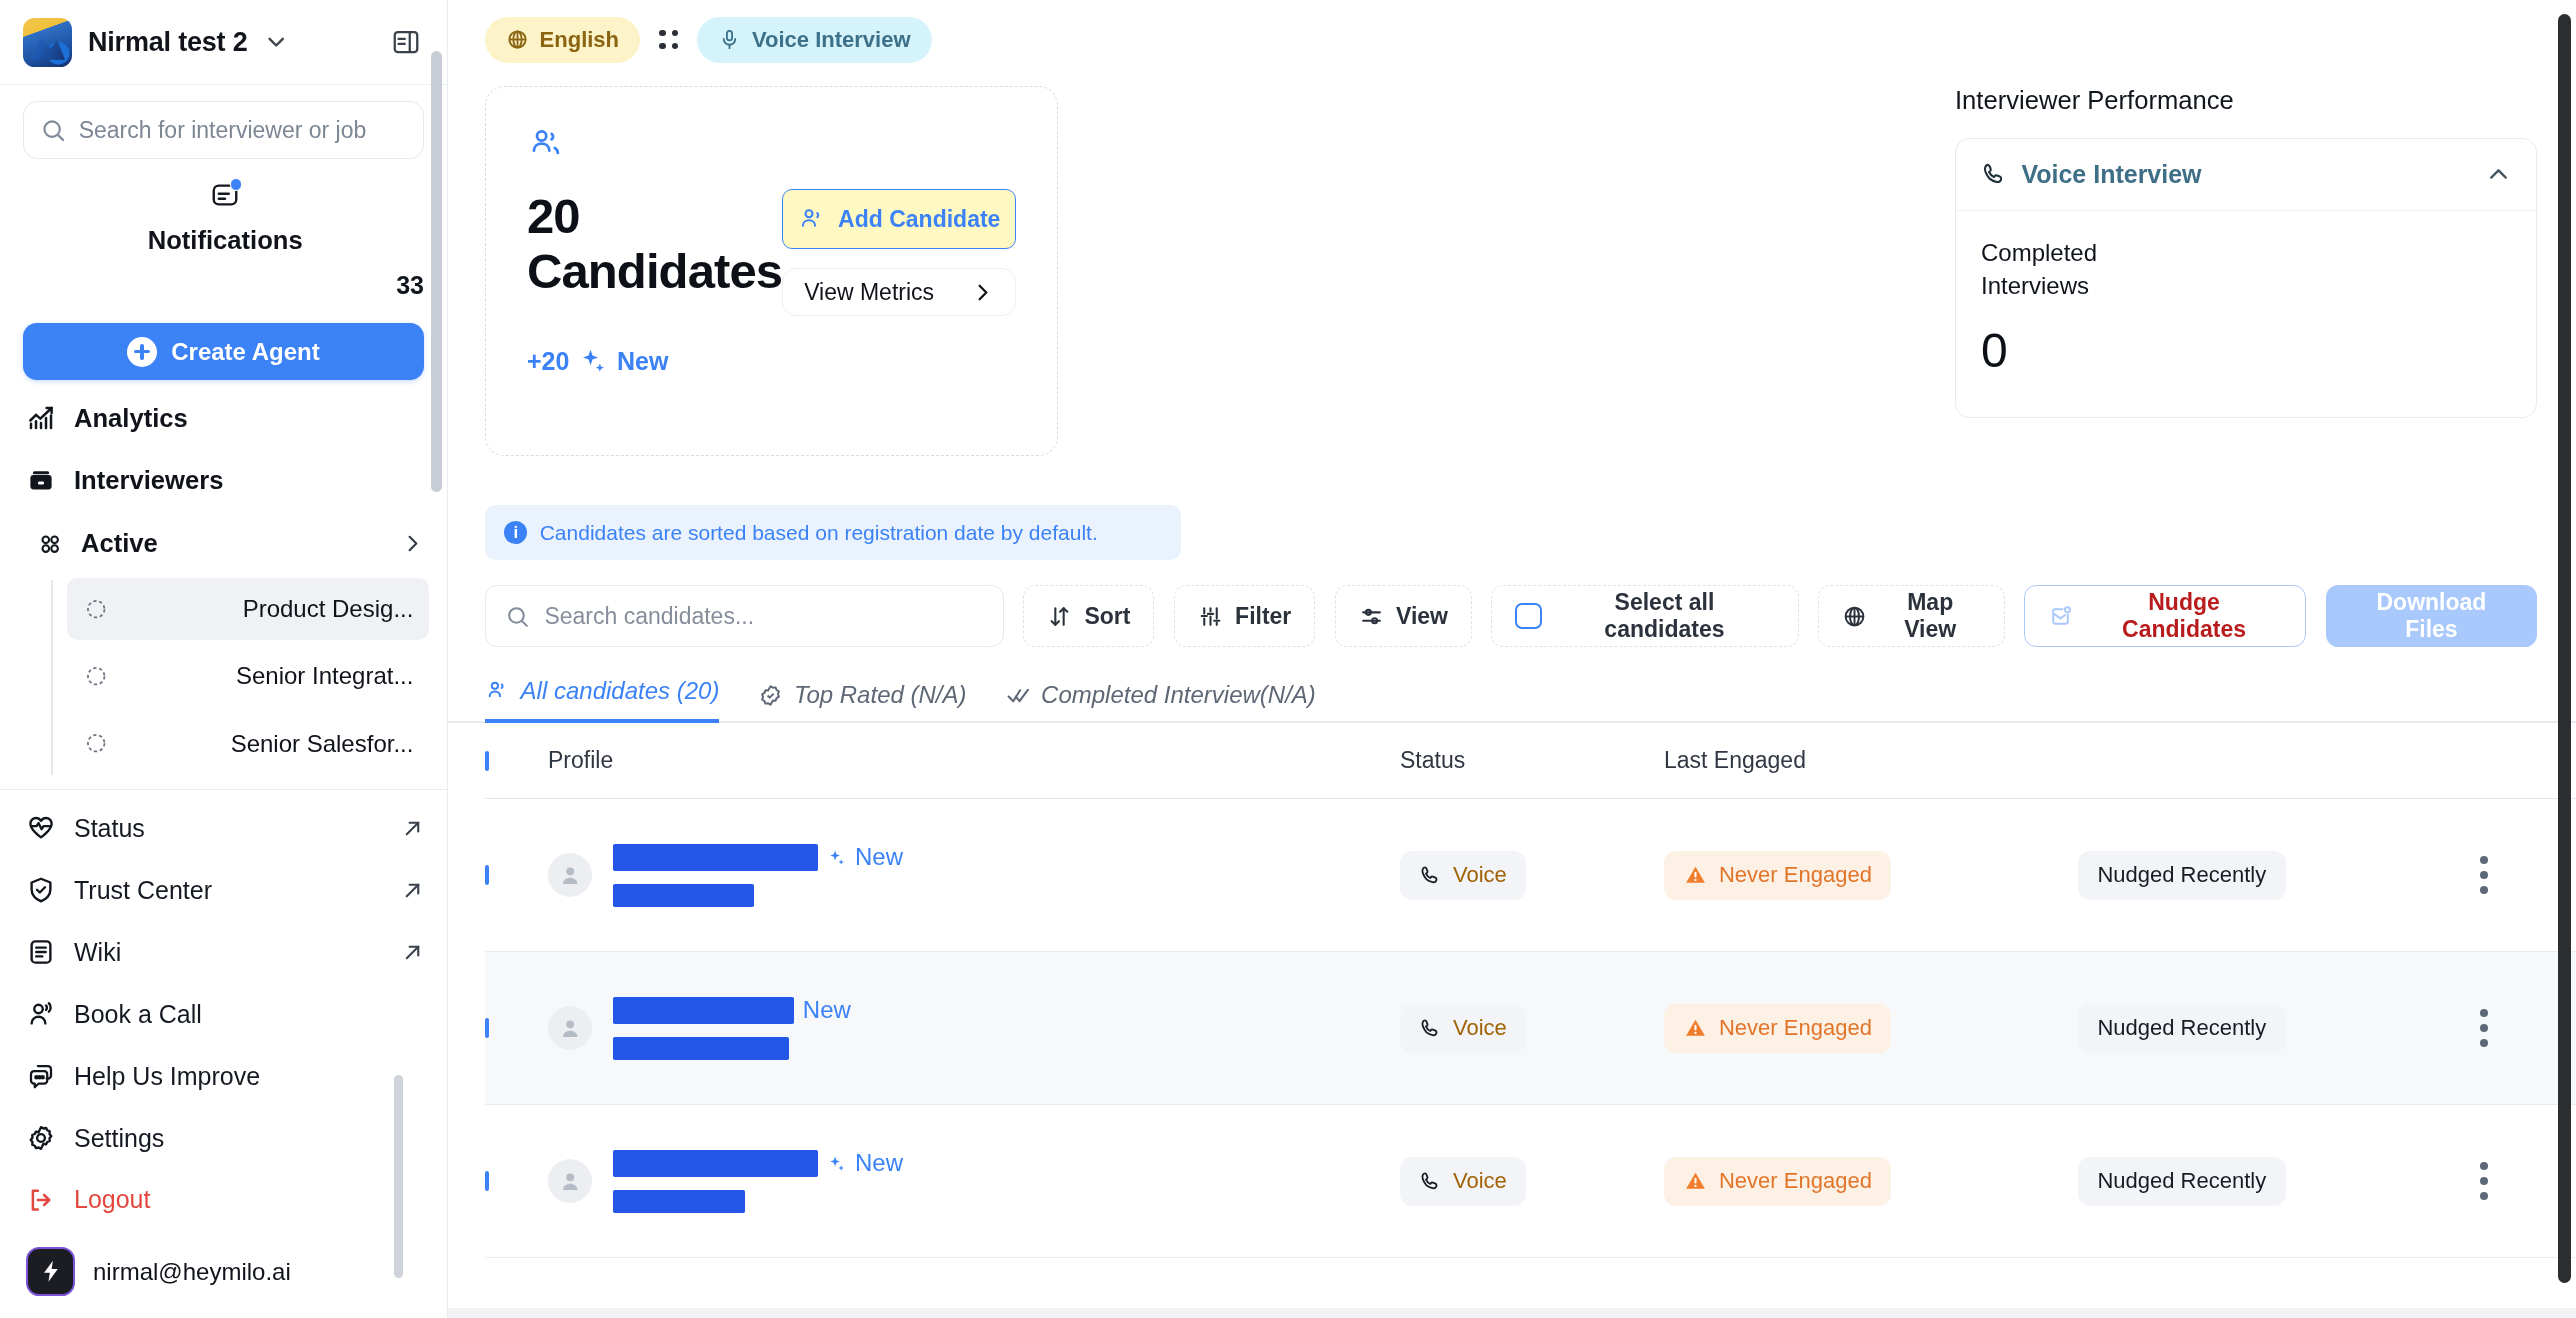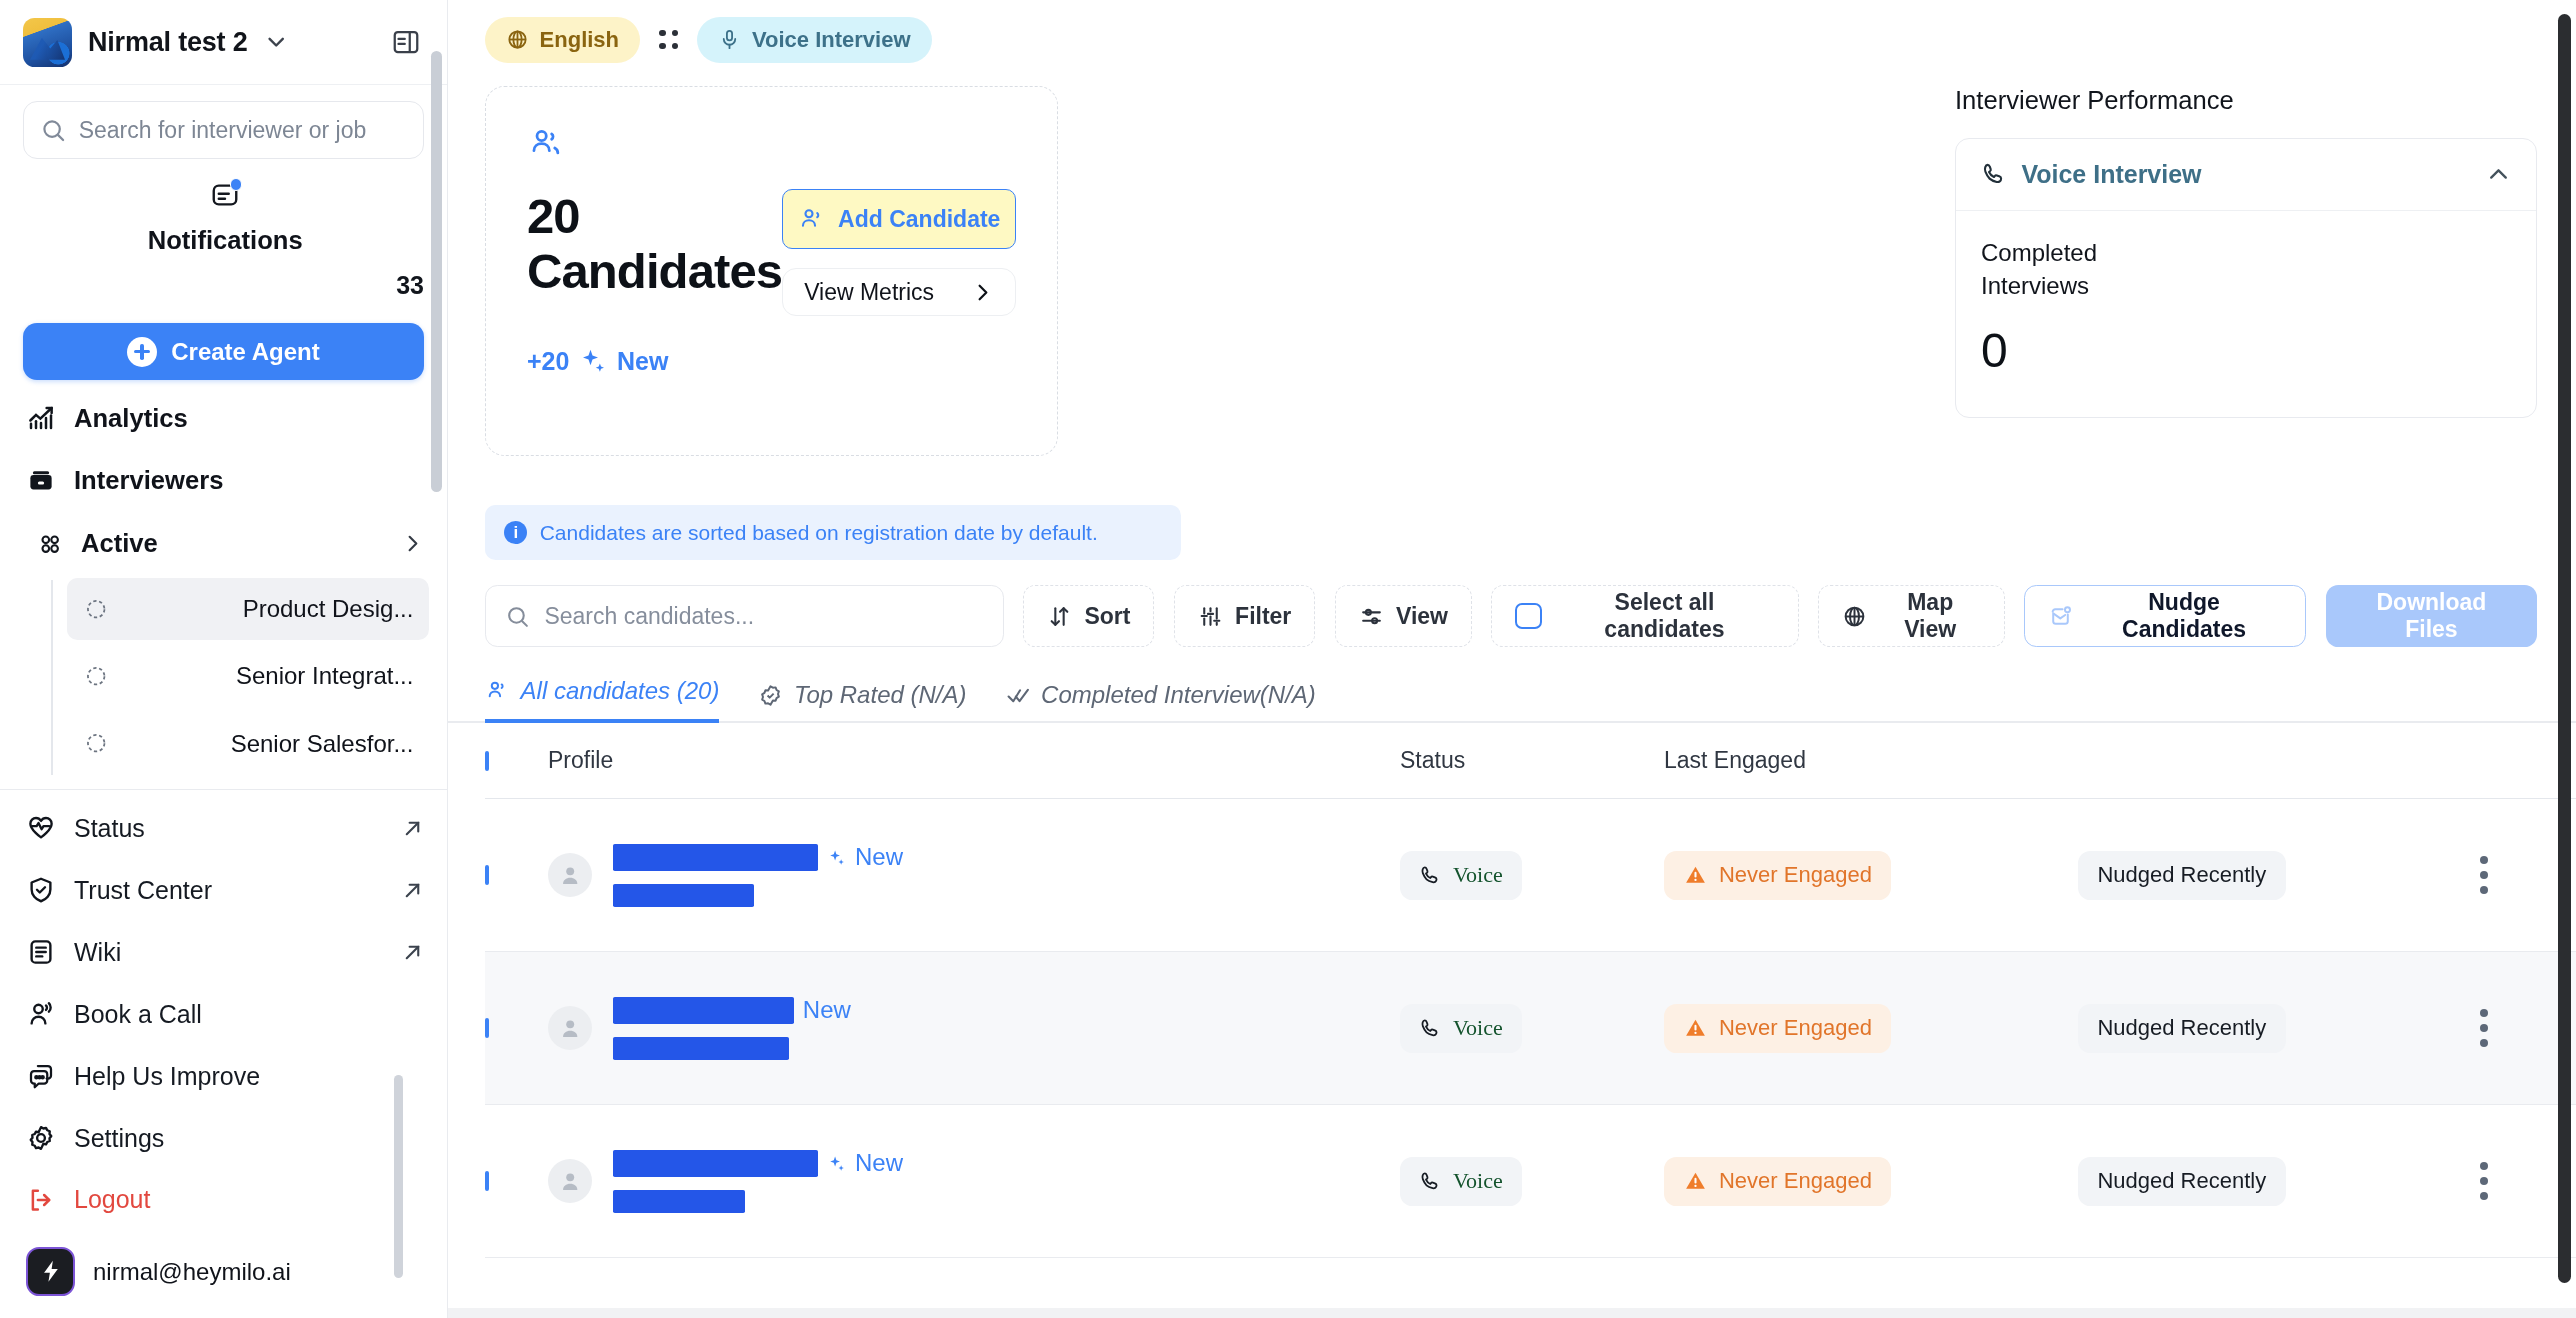--- a/index.html
+++ b/index.html
@@ -213,21 +213,21 @@
 
   .tb-btn {
     height: 62px; border: 1.8px dashed #dfe2e8; border-radius: 12.3px; background:#fff;
     display:flex;align-items:center;gap:12.3px;padding:0 23px;
     font-size:23px;font-weight:600;color:#2c323c;font-family:inherit;cursor:pointer;
   }
   .tb-btn svg{width:25px;height:25px;color:#2c323c;flex:0 0 auto;}
   .tb-btn .cbox{width:26.4px;height:26.4px;border:2.2px solid #3b82f6;border-radius:7px;flex:0 0 auto;}
   .tb-btn.map{border-style:dashed;}
   .tb-btn.nudge{
-    border:1.8px solid #a9c8fb; border-style:solid; color:#0f172a; background:#fff; margin-left:auto;
+    border:1.8px solid #a9c8fb; border-style:solid; color:#b91c1c; background:#fff; margin-left:auto;
   }
   .tb-btn.nudge svg{color:#a9c8fb;}
   .tb-btn.download{
     border:0; background:#a9c8fb; color:#fff; font-weight:600;
   }
 
   
   .tabs { display:flex; align-items:flex-end; gap: 39px; padding: 30px 0 0 37px; }
   .tab { display:flex;align-items:center;gap:10.6px;padding-bottom: 14px; cursor:pointer; font-size:24px; color:#5e6775;font-style:italic; }
   .tab svg{width:25px;height:25px;color:#5e6775;}
@@ -264,21 +264,21 @@
   .redact.e1{ width: 141px; height: 23px; }
   .redact.e2{ width: 176px; height: 23px; }
   .redact.e3{ width: 132px; height: 23px; }
   .new-tag{ color:#3b82f6; font-size:24px; }
   .spark-sm{ width:19.4px;height:19.4px;color:#3b82f6;}
 
   .chip {
     display:inline-flex;align-items:center;gap:10.6px;height:49px;border-radius:12.3px;
     padding:0 19.4px;font-size:22px;
   }
-  .chip.voice{ background:#f2f4f7; color:#14532d;font-family:Liberation Serif, serif; }
+  .chip.voice{ background:#f2f4f7; color:#a16207; }
   .chip.voice svg{width:23px;height:23px;color:#171c24;}
   .chip.never{ background:#fdf0e4; color:#e1752a; }
   .chip.never .warn{width:25px;height:25px;color:#ef7d2b;}
   .chip.nudged{ background:#f2f4f7; color:#171c24; }
 
   .kebab{ display:flex;flex-direction:column;gap:7px;align-items:center;cursor:pointer;}
   .kebab i{ width:8px;height:8px;border-radius:50%;background:#5d6878;display:block;}
 
   .main-scrollbar{
     position:absolute; right:5.3px; top: 14px; width: 12.3px; height: 1269px;

